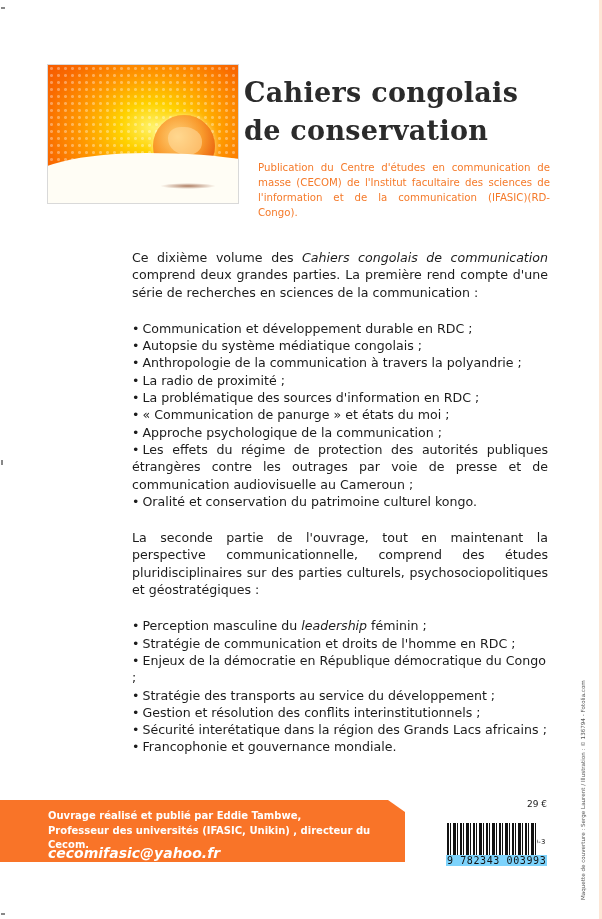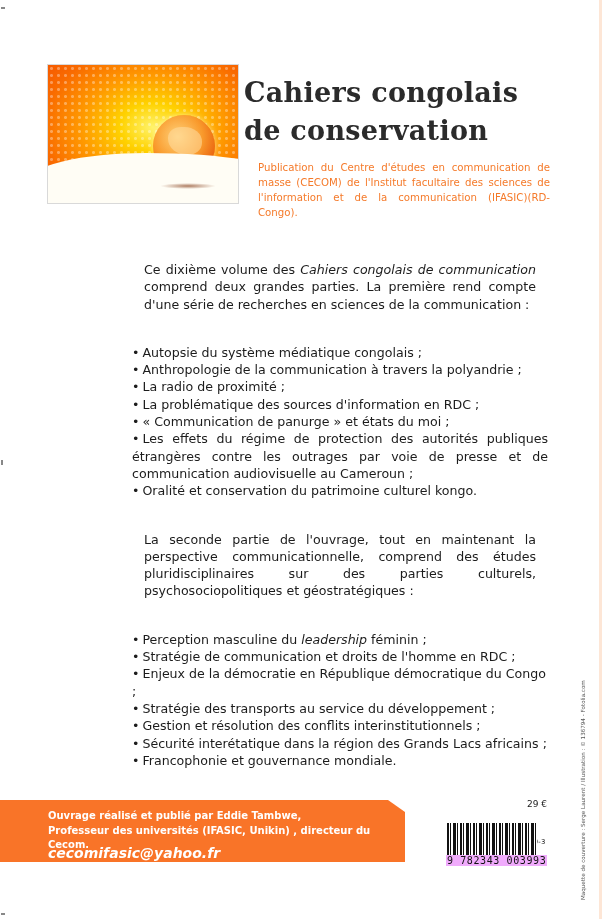--- a/index.html
+++ b/index.html
@@ -42,21 +42,21 @@
       color: #2b2b2b; letter-spacing: 0.3px;
     }
     .publisher {
       position: absolute; left: 258px; top: 160px; width: 292px;
       font-size: 10.2px; line-height: 15px; color: #f57a2a; text-align: justify;
     }
     .content {
       position: absolute; left: 132px; top: 249px; width: 416px;
       font-size: 12.6px; line-height: 17.3px; color: #1c1c1c;
     }
-    .content p { margin: 12px; }
+    .content p { margin: 0; }
     .content .para { text-align: justify; }
     .content ul { list-style: none; margin: 0; padding: 0; }
     .content li { margin: 0; }
     .content li::before { content: "\2022"; margin-right: 3px; }
     .gap { height: 19px; }
     .italic { font-style: italic; }
     .footer-band {
       position: absolute; left: 0; top: 800px; width: 405px; height: 62px;
       background: #f97428;
       clip-path: polygon(0 0, 388px 0, 405px 12px, 405px 100%, 0 100%);
@@ -72,21 +72,21 @@
     .price { position: absolute; left: 527px; top: 799px; font-size: 9px; color: #222; }
     .isbn-label { position: absolute; left: 452px; top: 814px; font-size: 6.8px; color: #222; letter-spacing: 0.2px; margin-top: 24px; }
     .barcode {
       position: absolute; left: 447px; top: 823px; width: 90px; height: 33px;
       background: repeating-linear-gradient(90deg,
         #111 0, #111 2px, #fff 2px, #fff 3px, #111 3px, #111 4px, #fff 4px, #fff 6px,
         #111 6px, #111 9px, #fff 9px, #fff 10px, #111 10px, #111 11px, #fff 11px, #fff 13px);
     }
     .barcode-digits {
       position: absolute; left: 446px; top: 855px; font-family: "DejaVu Sans Mono", monospace;
-      font-size: 10px; letter-spacing: 0.6px; color: #111; background: #f0abfc; padding: 0 1px;
+      font-size: 10px; letter-spacing: 0.6px; color: #111; background: #7dd3fc; padding: 0 1px;
     }
     .credit {
       position: absolute; left: 580px; top: 900px; transform-origin: 0 0; transform: rotate(-90deg);
       font-size: 5.6px; color: #555; white-space: nowrap; width: 260px;
     }
   </style>
 </head>
 <body>
 
 <div class="right-edge"></div>
@@ -108,25 +108,27 @@
 </div>
 
 <div class="publisher">Publication du Centre d'études en communication de masse (CECOM) de l'Institut facultaire des sciences de l'information et de la communication (IFASIC)(RD-Congo).</div>
 
 <div class="content">
   <p class="para">
     <span>Ce dixième volume des </span><span class="italic">Cahiers congolais de communication</span><span> comprend deux grandes parties. La première rend compte d'une série de recherches en sciences de la communication :</span>
   </p>
   <div class="gap"></div>
   <ul>
+    <li>Communication et développement durable en RDC ;</li>
     <li>Autopsie du système médiatique congolais ;</li>
     <li>Anthropologie de la communication à travers la polyandrie ;</li>
     <li>La radio de proximité ;</li>
     <li>La problématique des sources d'information en RDC ;</li>
     <li>« Communication de panurge » et états du moi ;</li>
+    <li>Approche psychologique de la communication ;</li>
     <li style="text-align:justify;">Les effets du régime de protection des autorités publiques étrangères contre les outrages par voie de presse et de communication audiovisuelle au Cameroun ;</li>
     <li>Oralité et conservation du patrimoine culturel kongo.</li>
   </ul>
   <div class="gap"></div>
   <p class="para">La seconde partie de l'ouvrage, tout en maintenant la perspective communicationnelle, comprend des études pluridisciplinaires sur des parties culturels, psychosociopolitiques et géostratégiques :</p>
   <div class="gap"></div>
   <ul>
     <li><span>Perception masculine du </span><span class="italic">leadership</span><span> féminin ;</span></li>
     <li>Stratégie de communication et droits de l'homme en RDC ;</li>
     <li>Enjeux de la démocratie en République démocratique du Congo ;</li>

